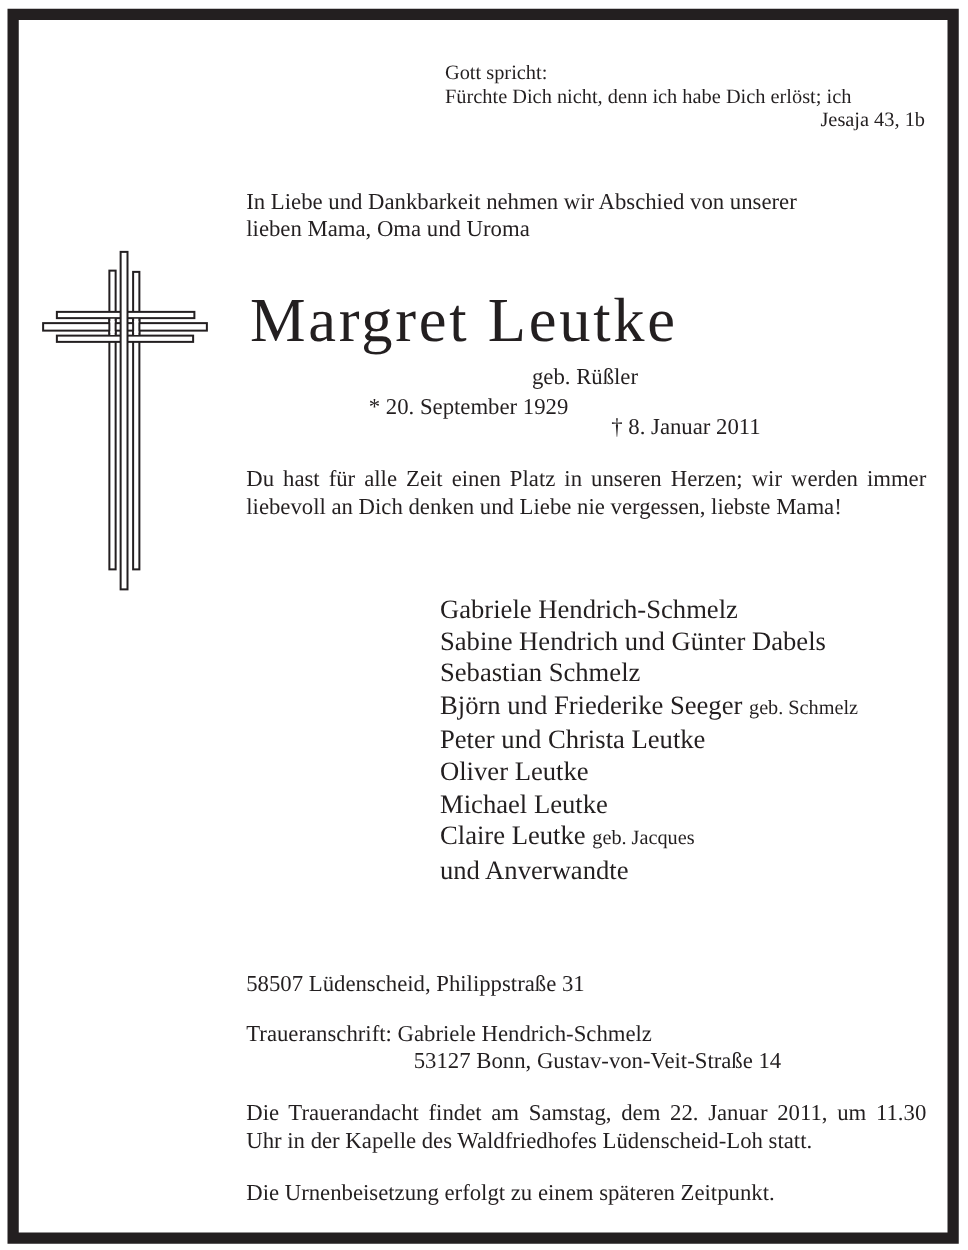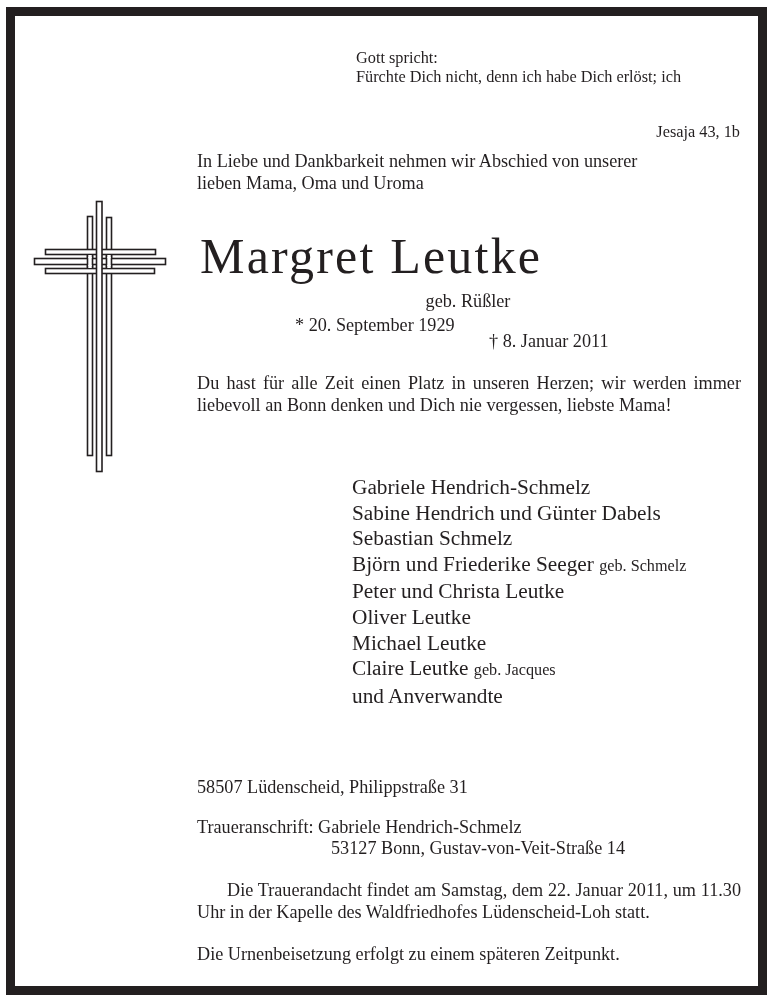--- a/index.html
+++ b/index.html
@@ -13,21 +13,21 @@
     border: 9px solid #231f20; background: #fff;
   }
   .abs { position: absolute; white-space: nowrap; }
 
   
   .verse {
     position: absolute; left: 356px; top: 48px; width: 384px;
     font-size: 16.3px; line-height: 19px;
   }
   .verse .line { display: block; white-space: nowrap; }
-  .verse .ref { display: block; text-align: right; margin-top: 36px; }
+  .verse .ref { display: block; text-align: right; }
 
   .intro {
     position: absolute; left: 197px; top: 150px; width: 560px;
     font-size: 18.2px; line-height: 22px;
   }
   .intro .line { display: block; white-space: nowrap; }
 
   .name {
     position: absolute; left: 200px; top: 228px; width: 536px; 
     font-size: 50px; line-height: 56px; letter-spacing: 2.2px;
@@ -59,21 +59,21 @@
 
   .address { left: 197px; top: 776px; }
   .mourn1 { left: 197px; top: 816px; }
   .mourn2 { left: 331px; top: 837px; }
 
   .service {
     position: absolute; left: 197px; top: 879px; width: 544px;
     font-size: 18.2px; line-height: 22px;
   }
   .service .line { display: block; white-space: nowrap; }
-  .service .line.j { text-align: justify; text-align-last: justify; margin-left: 30px; }
+  .service .line.j { text-align: justify; text-align-last: justify; }
   .burial { left: 197px; top: 943px; }
 
   .cross { position: absolute; left: 30px; top: 198px; width: 140px; height: 280px; }
 </style>
 </head>
 <body>
 
 <div class="frame"></div>
 
 <svg class="cross" viewBox="30 198 140 280" xmlns="http://www.w3.org/2000/svg">
@@ -110,21 +110,21 @@
 <div class="intro">
   <span class="line">In Liebe und Dankbarkeit nehmen wir Abschied von unserer</span>
   <span class="line">lieben Mama, Oma und Uroma</span>
 </div>
 
 <div class="name">Margret Leutke</div>
 <div class="maiden">geb. Rüßler</div>
 <div class="dates born">* 20. September 1929</div>
 <div class="dates died">† 8. Januar 2011</div>
 
-<div class="tribute">Du hast für alle Zeit einen Platz in unseren Herzen; wir werden immer liebevoll an Bonn denken und Dich nie vergessen, liebste Mama!</div>
+<div class="tribute">Du hast für alle Zeit einen Platz in unseren Herzen; wir werden immer liebevoll an Dich denken und Liebe nie vergessen, liebste Mama!</div>
 
 <div class="family">
   <span class="row"><span>Gabriele Hendrich-Schmelz</span></span>
   <span class="row"><span>Sabine Hendrich und Günter Dabels</span></span>
   <span class="row"><span>Sebastian Schmelz</span></span>
   <span class="row"><span>Björn und Friederike Seeger</span> <span class="small">geb. Schmelz</span></span>
   <span class="row"><span>Peter und Christa Leutke</span></span>
   <span class="row"><span>Oliver Leutke</span></span>
   <span class="row"><span>Michael Leutke</span></span>
   <span class="row"><span>Claire Leutke</span> <span class="small">geb. Jacques</span></span>

